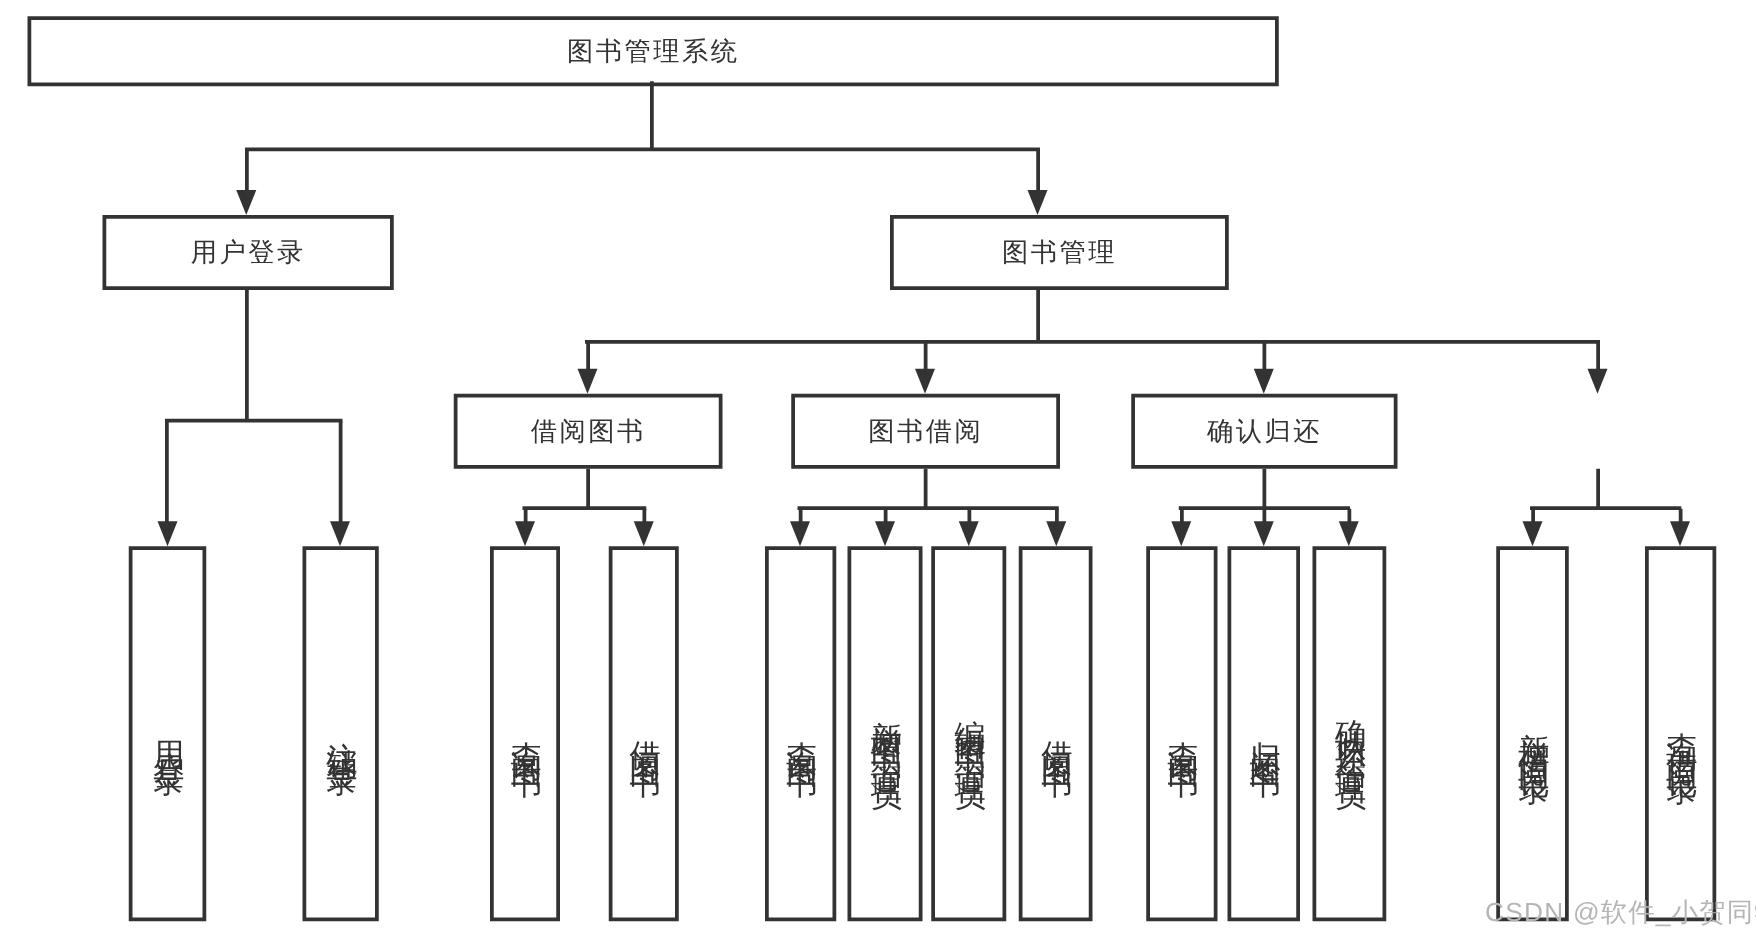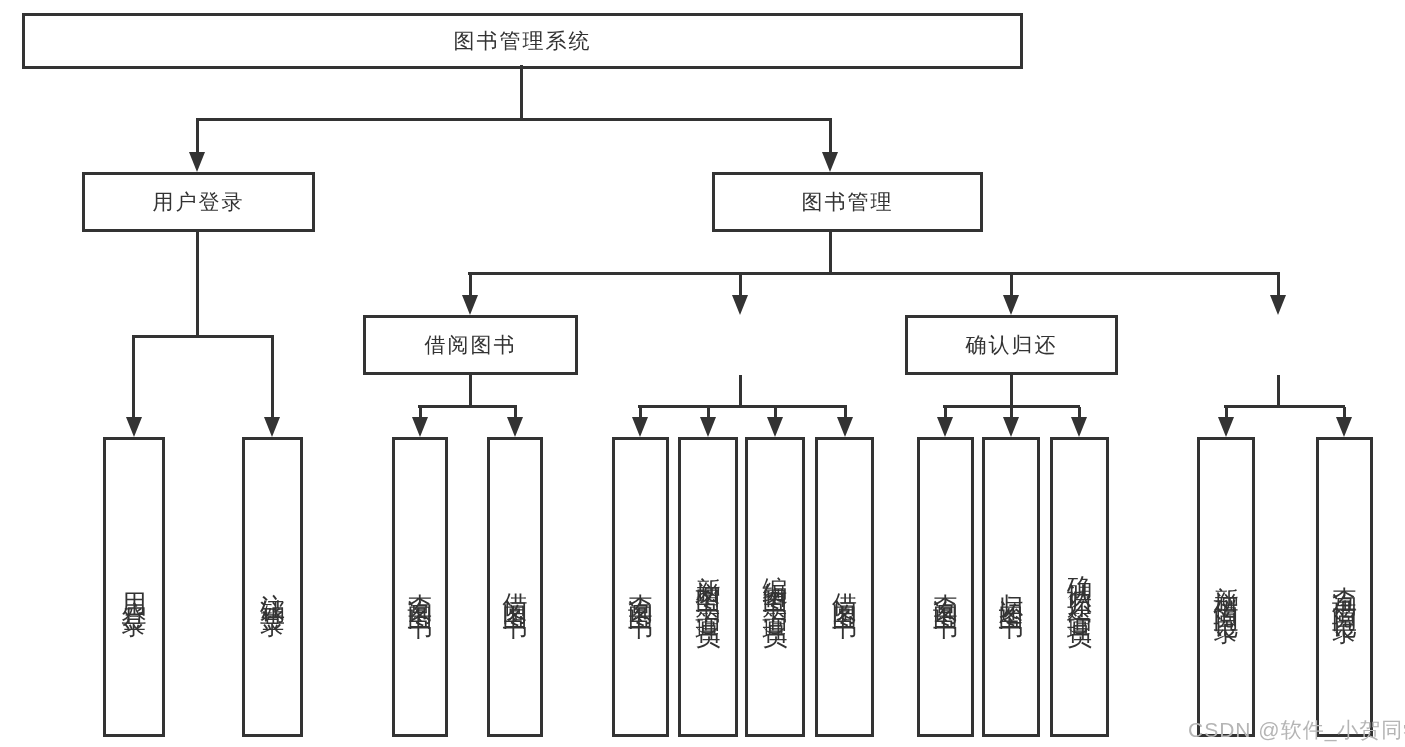--- a/index.html
+++ b/index.html
@@ -98,20 +98,23 @@
   <div class="vline" style="left:739px;top:274px;width:3px;height:23px;"></div>
   <div class="arrowhead" style="left:732px;top:295px;"></div>
   <div class="vline" style="left:1010px;top:274px;width:3px;height:23px;"></div>
   <div class="arrowhead" style="left:1003px;top:295px;"></div>
   <div class="vline" style="left:1277px;top:274px;width:3px;height:23px;"></div>
   <div class="arrowhead" style="left:1270px;top:295px;"></div>
 
   <div class="box" style="left:363px;top:315px;width:215px;height:60px;">
     <span>借阅图书</span>
   </div>
+  <div class="box" style="left:633px;top:315px;width:215px;height:60px;">
+    <span>图书借阅</span>
+  </div>
   <div class="box" style="left:905px;top:315px;width:213px;height:60px;">
     <span>确认归还</span>
   </div>
 
   <div class="vline" style="left:469px;top:375px;width:3px;height:32px;"></div>
   <div class="hline" style="left:418px;top:405px;width:99px;height:3px;"></div>
   <div class="vline" style="left:419px;top:407px;width:3px;height:12px;"></div>
   <div class="arrowhead" style="left:412px;top:417px;"></div>
   <div class="vline" style="left:514px;top:407px;width:3px;height:12px;"></div>
   <div class="arrowhead" style="left:507px;top:417px;"></div>

